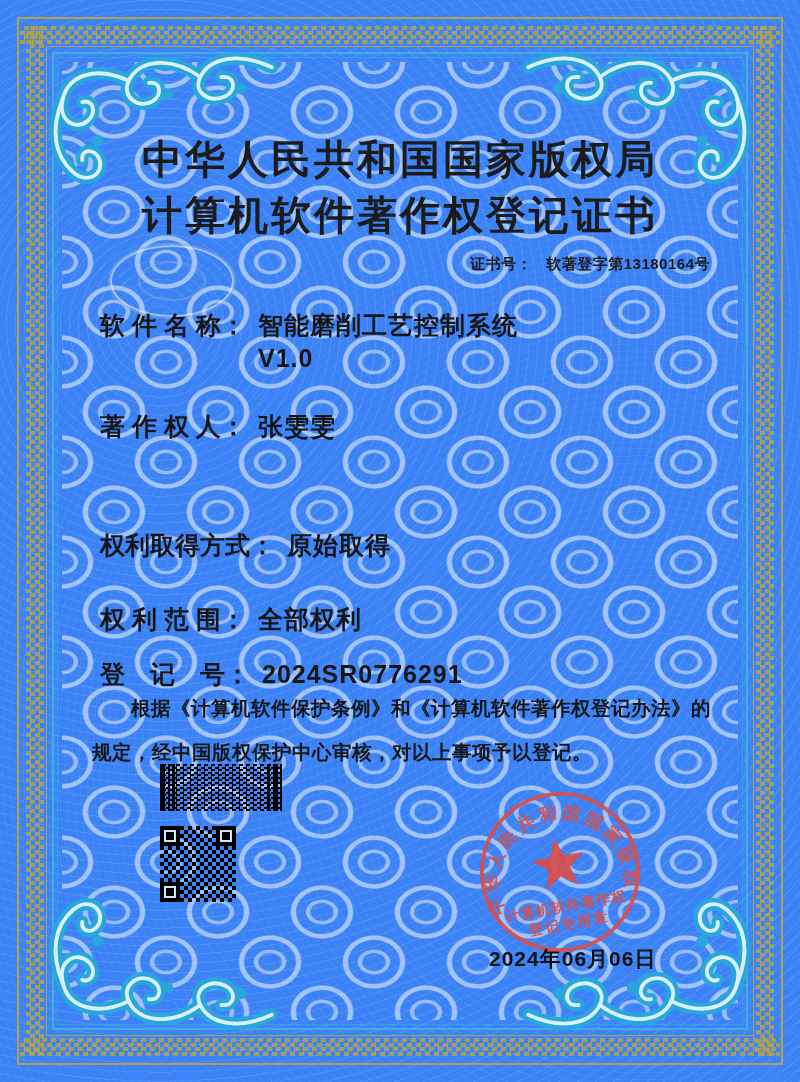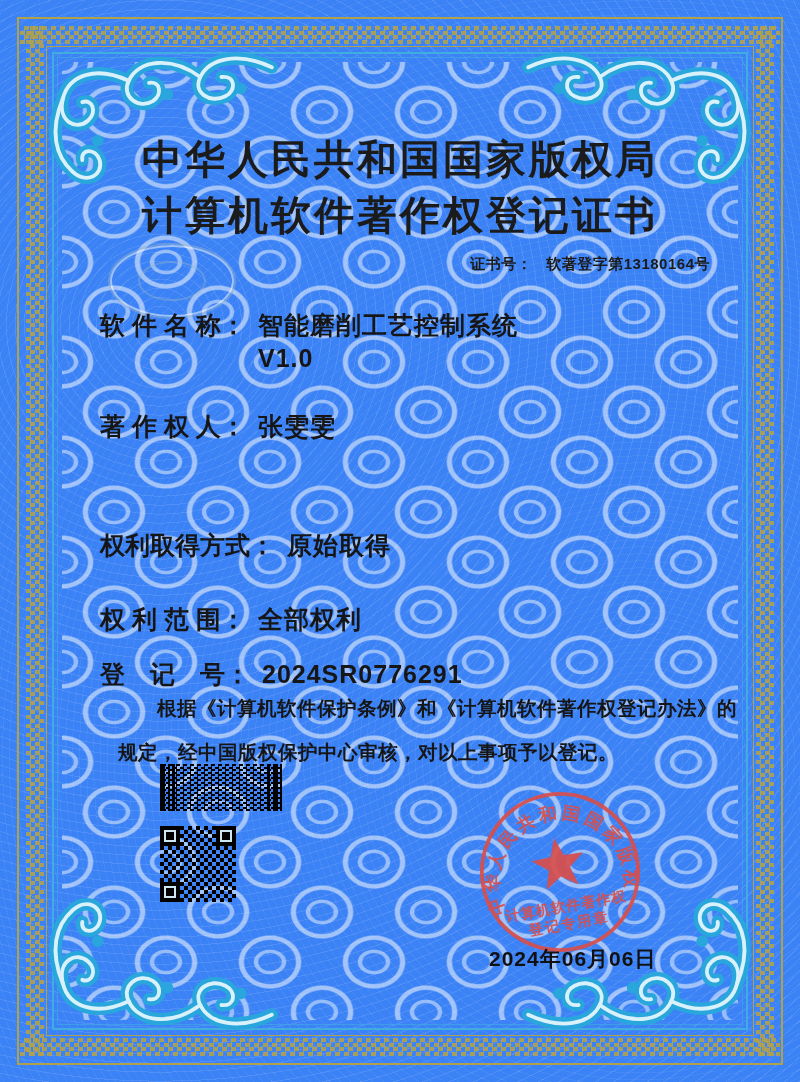--- a/index.html
+++ b/index.html
@@ -77,21 +77,21 @@
   .field .fvalue{display:inline-block;margin-left:12px;vertical-align:top;line-height:33px;letter-spacing:1px;}
   .f1{top:309px;}
   .f2{top:394px;margin-top:16px;}
   .f3{top:529px;}
   .f4{top:603px;}
   .f5{top:658px;}
   
   .bodytext{
     position:absolute;left:92px;top:666px;width:630px;
     font-size:19.5px;line-height:44px;color:#161616;font-weight:600;
-    text-indent:2em;letter-spacing:.5px;margin-left:26px;
+    text-indent:2em;letter-spacing:.5px;
   }
   
   .barcode{
     position:absolute;left:160px;top:764px;width:122px;height:47px;
     background-color:transparent;
     background-image:
       linear-gradient(90deg,#000 0 5px,transparent 5px 8px,#000 8px 10px,transparent 10px 12px,#000 12px 15px,transparent 15px),
       linear-gradient(90deg,transparent 0 2px,#000 2px 4px,transparent 4px 7px,#000 7px 12px,transparent 12px 14px,#000 14px 16px,transparent 16px),
       repeating-conic-gradient(#000 0% 25%, transparent 0% 50%);
     background-size:18px 100%,16px 100%,7px 5px;

